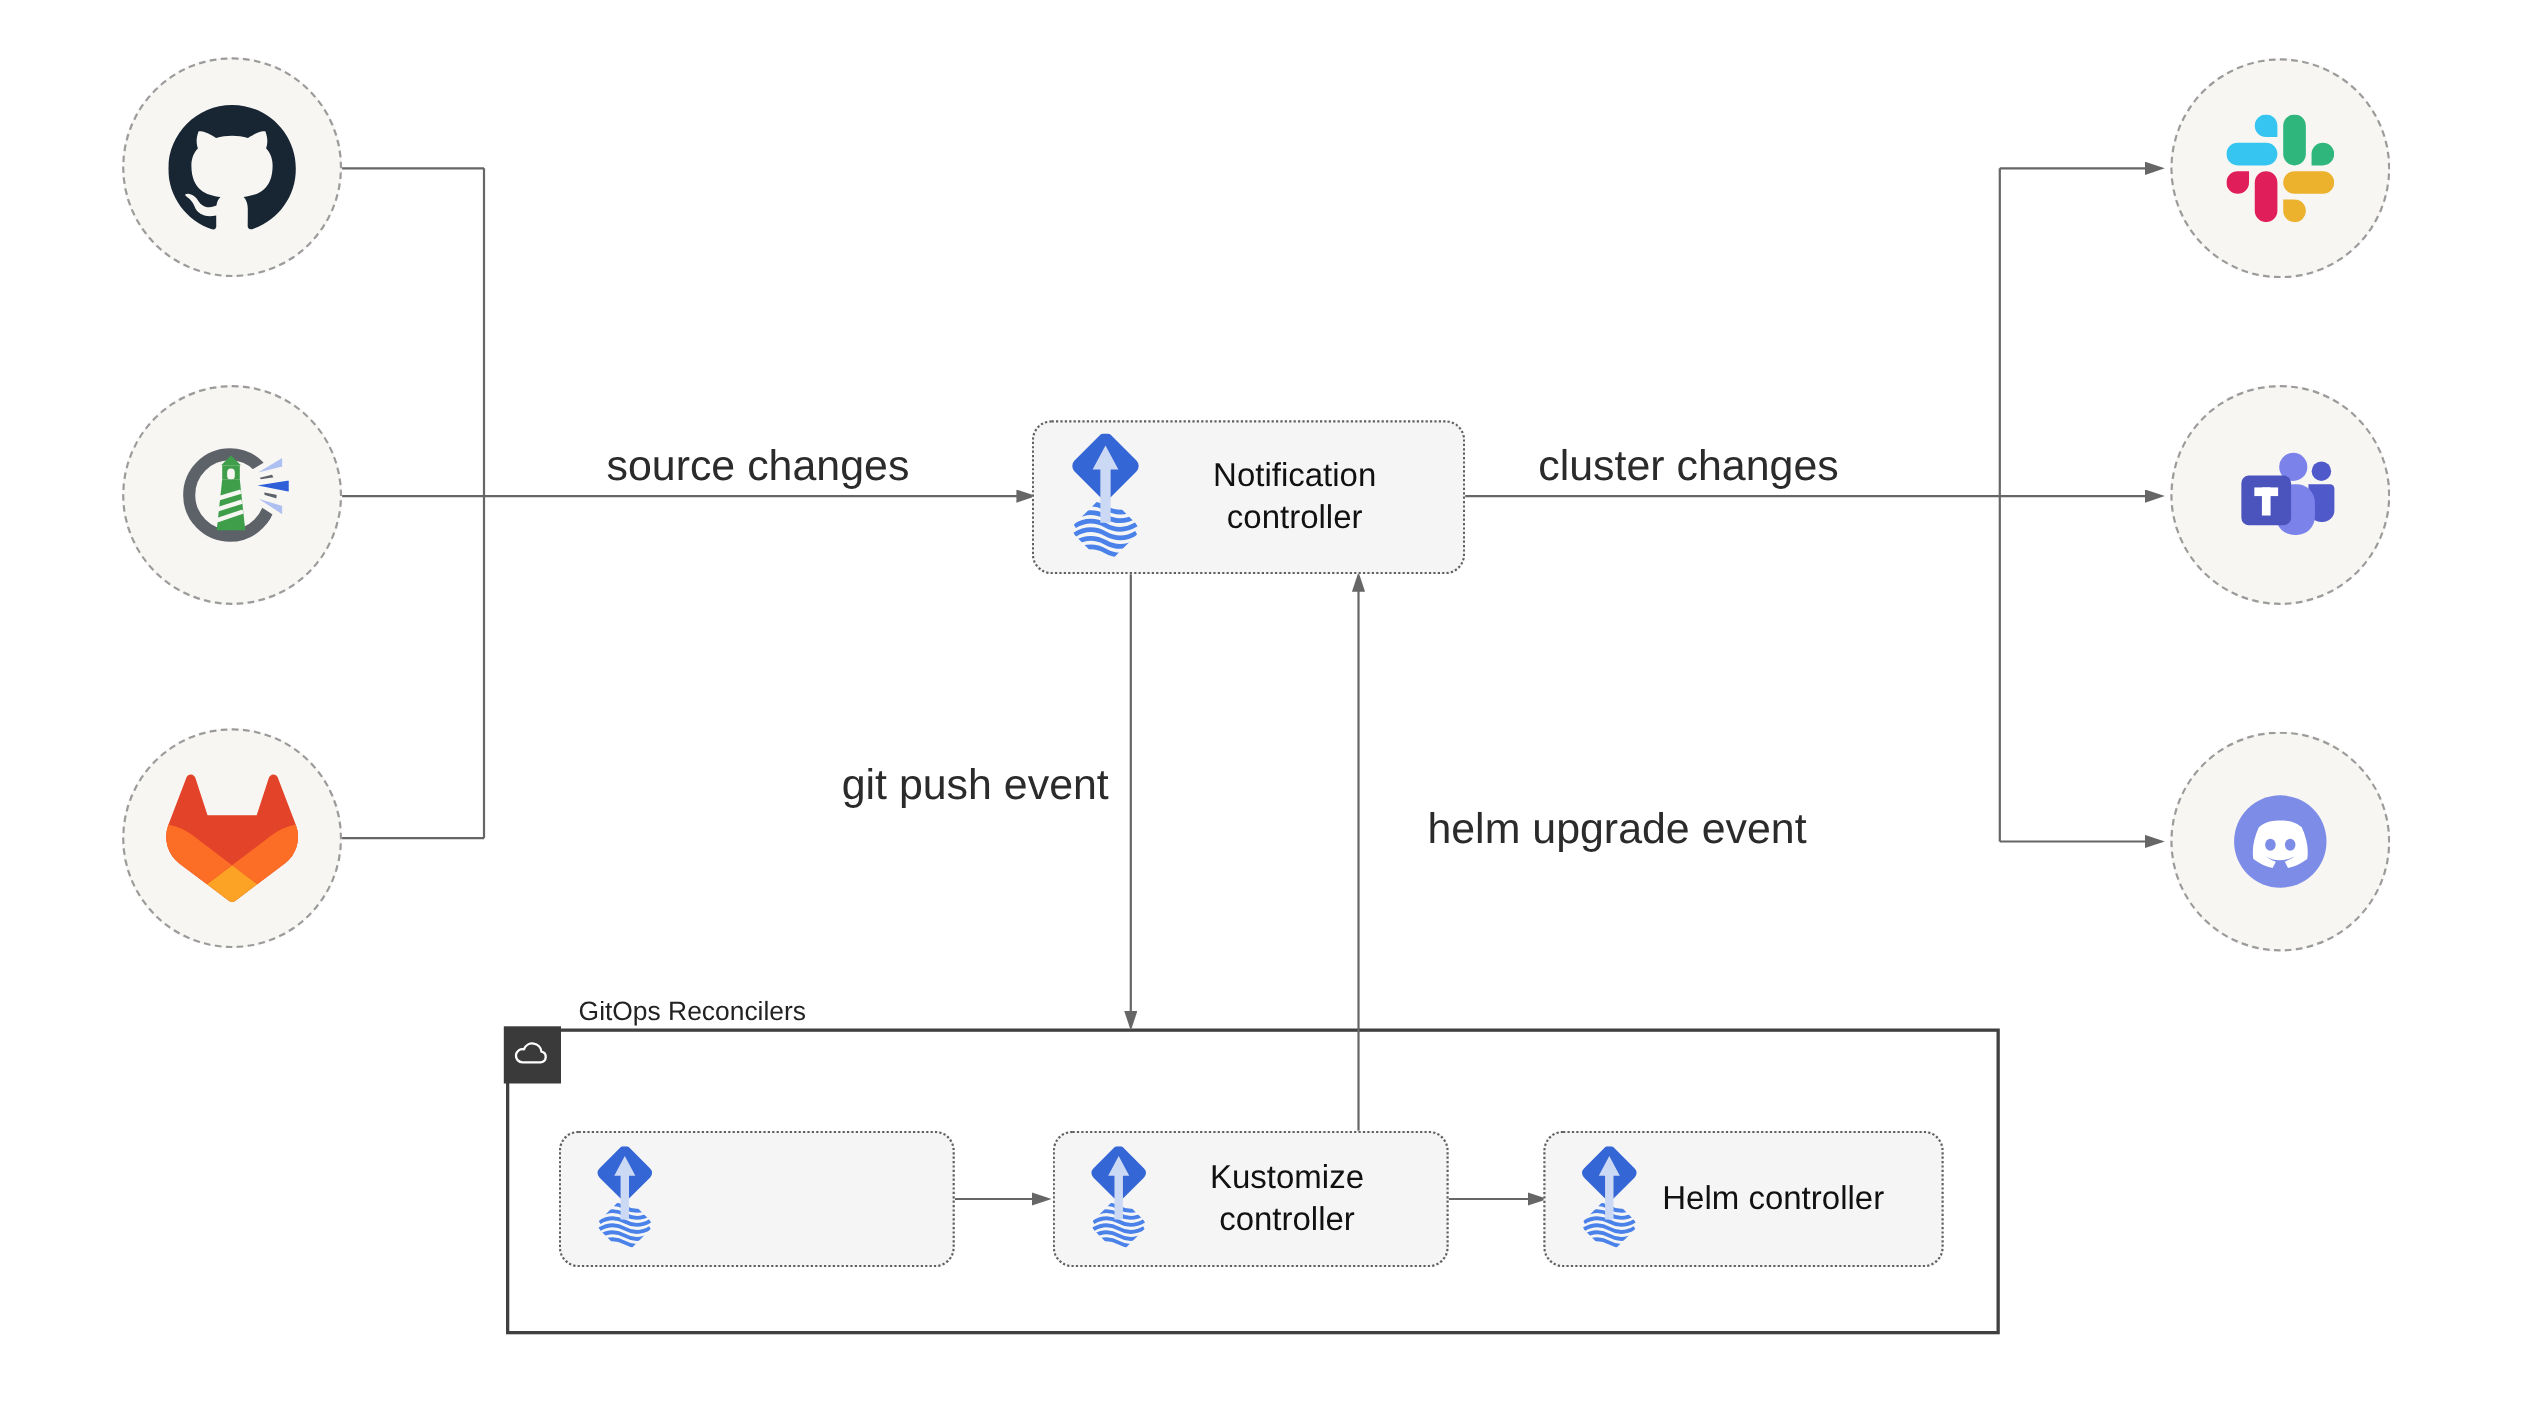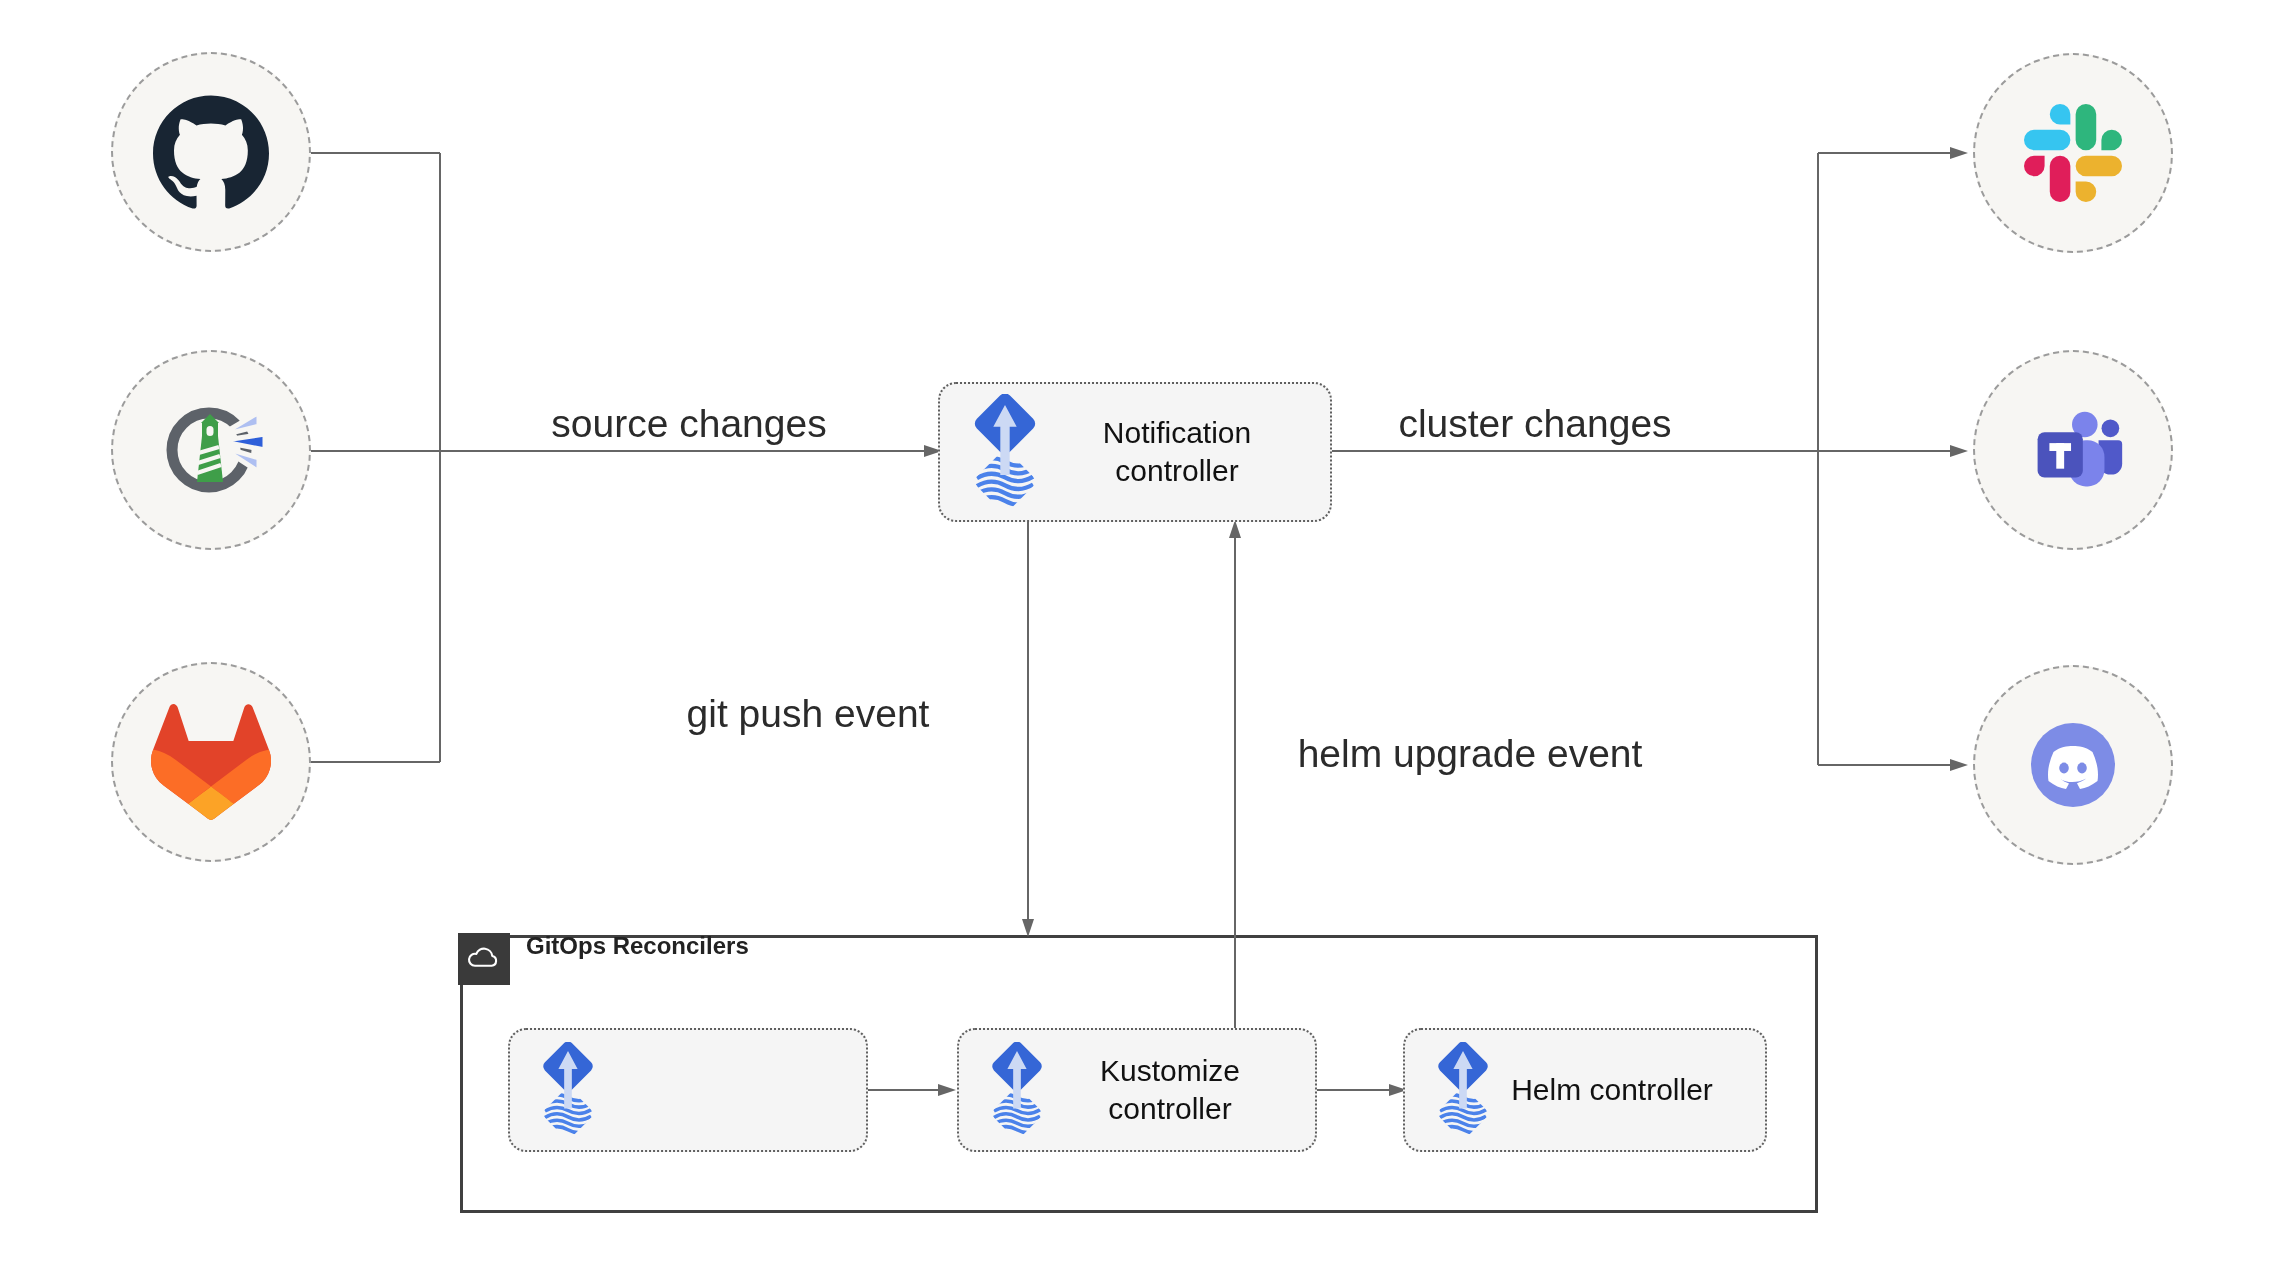--- a/index.html
+++ b/index.html
@@ -83,21 +83,21 @@
     <path d="M1028 522 V921" marker-end="url(#arr)"></path>
     <path d="M1235 1028 V536" marker-end="url(#arr)"></path>
 
     <path d="M868 1090 H940" marker-end="url(#arr)"></path>
     <path d="M1317 1090 H1391" marker-end="url(#arr)"></path>
   </g>
 </svg>
 
 <div class="abs edge-label" style="left:489px;top:402px;width:400px;text-align:center;">source changes</div>
 <div class="abs edge-label" style="left:1335px;top:402px;width:400px;text-align:center;">cluster changes</div>
-<div class="abs edge-label" style="left:608px;top:692px;width:400px;text-align:center;">git push event</div>
+<div class="abs edge-label" style="left:608px;top:692px;width:400px;text-align:right;">git push event</div>
 <div class="abs edge-label" style="left:1260px;top:732px;width:420px;text-align:center;">helm upgrade event</div>
 
 <div class="abs node-circle" style="left:111px;top:52px;">
   <svg width="116" height="116" viewBox="0 0 24 24">
     <path fill="#182533" d="M12 .297c-6.63 0-12 5.373-12 12 0 5.303 3.438 9.8 8.205 11.385.6.113.82-.258.82-.577 0-.285-.01-1.04-.015-2.04-3.338.724-4.042-1.61-4.042-1.61C4.422 18.07 3.633 17.7 3.633 17.7c-1.087-.744.084-.729.084-.729 1.205.084 1.838 1.236 1.838 1.236 1.07 1.835 2.809 1.305 3.495.998.108-.776.417-1.305.76-1.605-2.665-.3-5.466-1.332-5.466-5.93 0-1.31.465-2.38 1.235-3.22-.135-.303-.54-1.523.105-3.176 0 0 1.005-.322 3.3 1.23.96-.267 1.98-.399 3-.405 1.02.006 2.04.138 3 .405 2.28-1.552 3.285-1.23 3.285-1.23.645 1.653.24 2.873.12 3.176.765.84 1.23 1.91 1.23 3.22 0 4.61-2.805 5.625-5.475 5.92.42.36.81 1.096.81 2.22 0 1.606-.015 2.896-.015 3.286 0 .315.21.69.825.57C20.565 22.092 24 17.592 24 12.297c0-6.627-5.373-12-12-12"></path>
   </svg>
 </div>
 
 <div class="abs node-circle" style="left:111px;top:350px;">
   <svg width="120" height="120" viewBox="0 0 120 120">
@@ -159,21 +159,21 @@
     <ellipse cx="51" cy="63" rx="4.8" ry="5.4" fill="#7d8ce6"></ellipse>
     <ellipse cx="69" cy="63" rx="4.8" ry="5.4" fill="#7d8ce6"></ellipse>
   </svg>
 </div>
 
 <div class="abs group-badge" style="left:458px;top:933px;">
   <svg width="36" height="36" viewBox="0 0 24 24">
     <path d="M6 16.5a4 4 0 1 1 .9-7.9 5.5 5.5 0 0 1 10.6 1.4 3.3 3.3 0 0 1-.4 6.5 H6z" fill="none" stroke="#ffffff" stroke-width="1.4" stroke-linejoin="round"></path>
   </svg>
 </div>
-<div class="abs group-label" style="left:526px;top:932px;font-weight:bold;">GitOps Reconcilers</div>
+<div class="abs group-label" style="left:526px;top:906px;">GitOps Reconcilers</div>
 
 <div class="abs ctrl-box" style="left:508px;top:1028px;width:360px;height:124px;">
   <svg class="ctrl-icon" width="64" height="96" viewBox="0 0 100 150">
     <use href="#flux-icon-sym"></use>
   </svg>
 </div>
 
 <div class="abs ctrl-box" style="left:957px;top:1028px;width:360px;height:124px;">
   <svg class="ctrl-icon" width="64" height="96" viewBox="0 0 100 150">
     <use href="#flux-icon-sym"></use>

